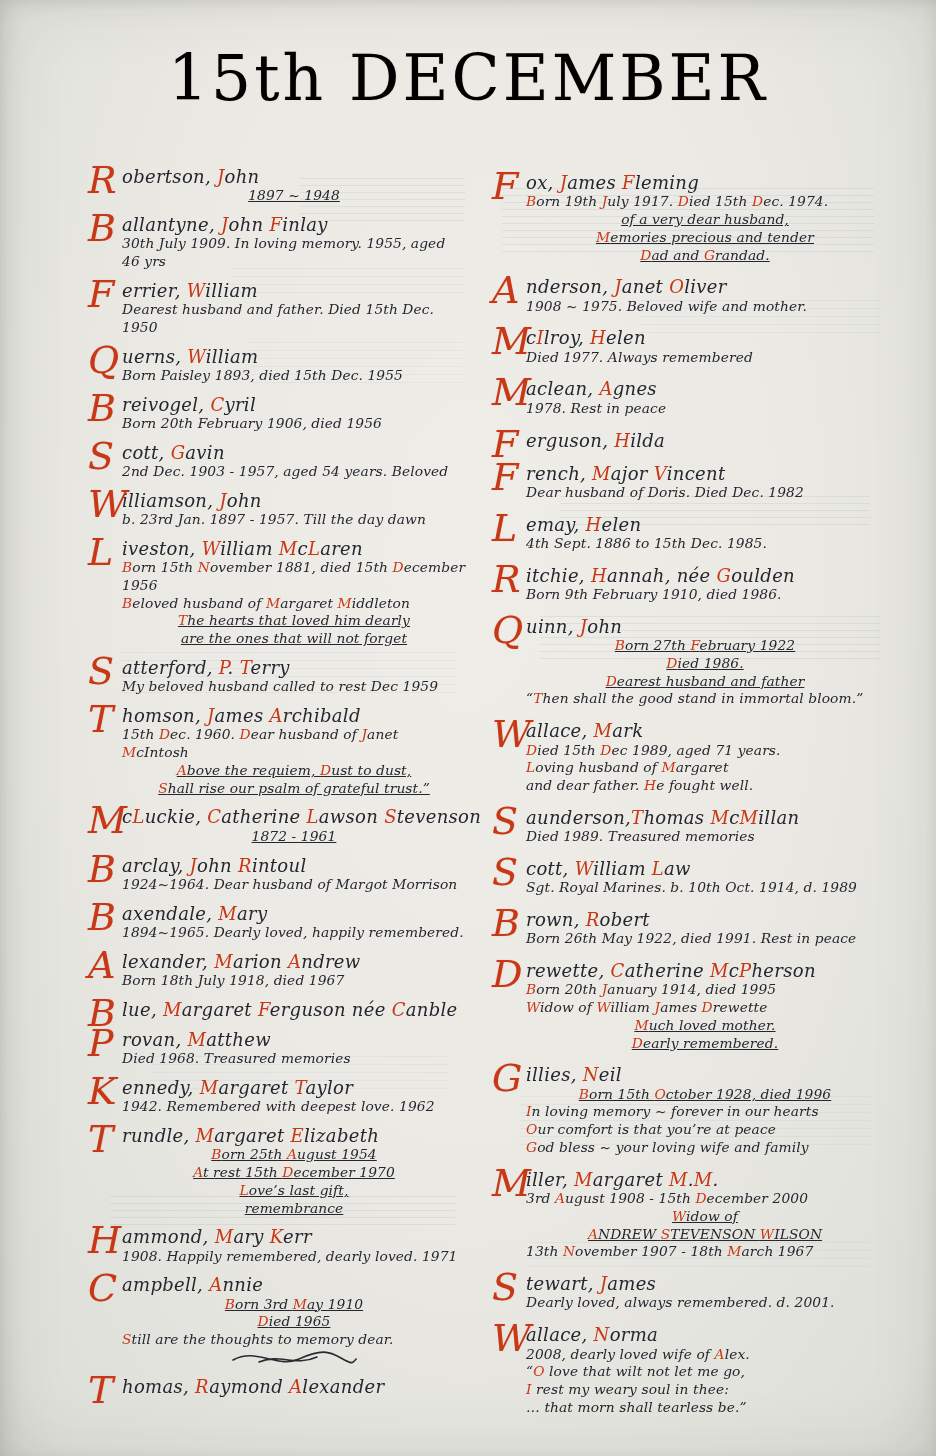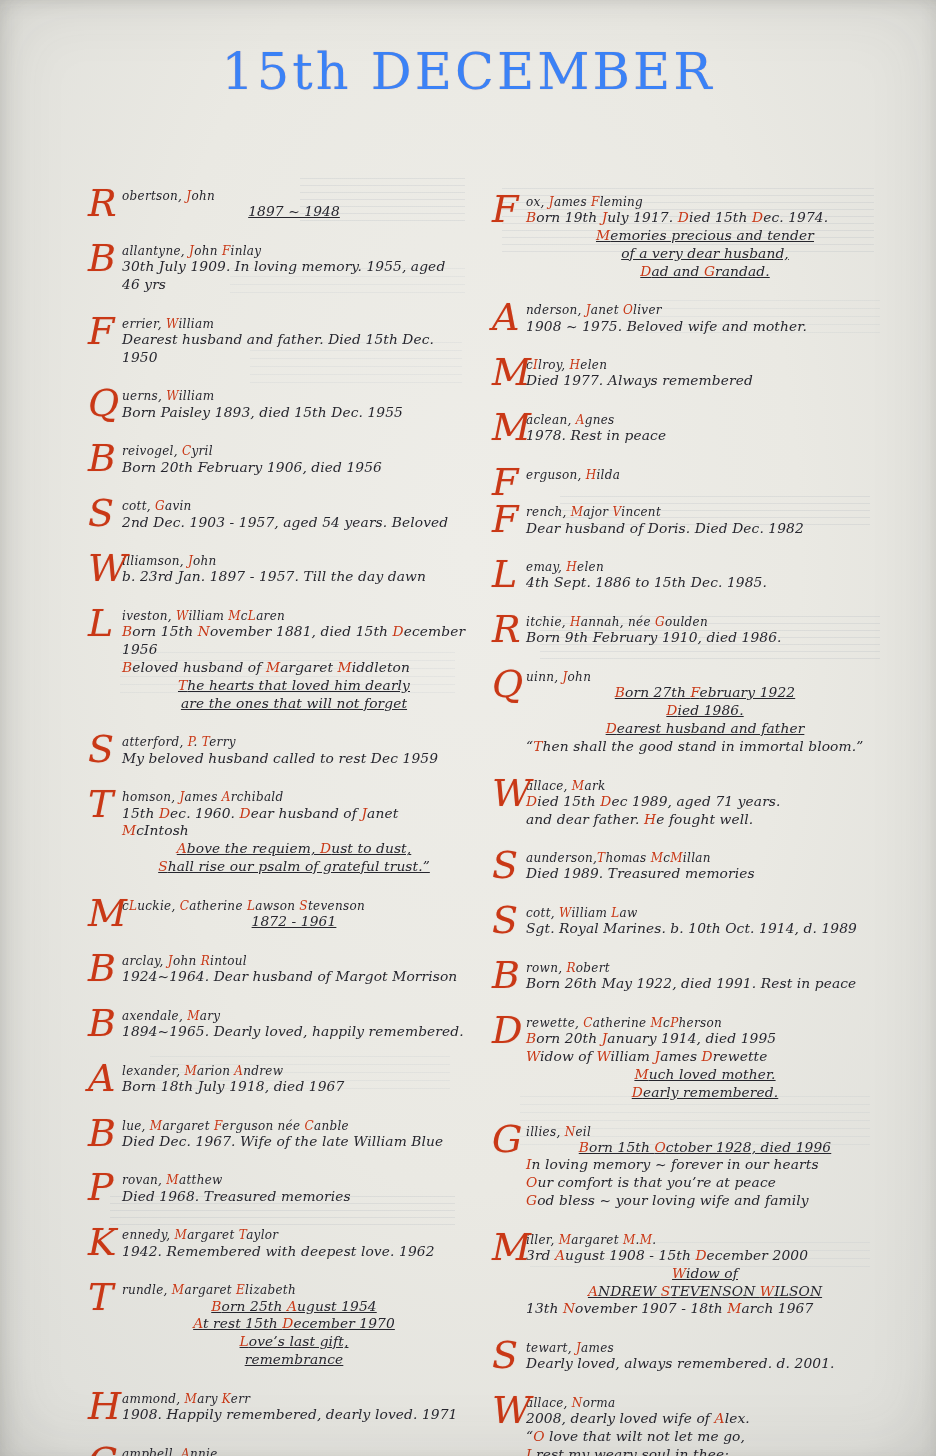--- a/index.html
+++ b/index.html
@@ -10,34 +10,34 @@
   }
   .vignette{
     position:absolute;inset:0;pointer-events:none;z-index:5;
     box-shadow:inset 0 0 70px rgba(60,60,55,0.10),
                inset 14px 0 22px -12px rgba(60,60,55,0.16),
                inset -10px 0 18px -12px rgba(60,60,55,0.10),
                inset 0 14px 20px -12px rgba(60,60,55,0.10);
   }
   .title{
     position:absolute;top:44px;left:0;right:0;text-align:center;
-    font-size:51px;line-height:1.1;color:#3b82f6;letter-spacing:3px;
+    font-size:63px;line-height:1.1;color:#000000;letter-spacing:3px;
     text-shadow:0 0 1px rgba(218,58,19,0.35);
   }
   .col{position:absolute;font-style:italic;color:#26262e;z-index:2;}
   .col-left{left:88px;width:378px;top:166px;}
   .col-right{left:492px;width:392px;top:172px;}
   .entry{position:relative;padding-left:34px;margin-bottom:9px;}
   .col-right .entry{margin-bottom:12px;}
   .dropcap{
     position:absolute;left:0;top:-5px;font-size:38px;line-height:1;
     color:#c93816;font-style:italic;
     text-shadow:0 0 1px rgba(201,56,22,0.3);
   }
-  .name{font-size:12px;line-height:1.18;letter-spacing:0.3px;white-space:nowrap;font-weight:500;margin-top:23px;}
+  .name{font-size:18px;line-height:1.18;letter-spacing:0.3px;white-space:nowrap;font-weight:500;}
   .detail{font-size:13.8px;line-height:1.29;letter-spacing:0.1px;}
   .detail.center{text-align:center;text-decoration:underline;}
   .rc{color:#c93816;}
   .flourish{display:block;margin:2px auto 0;width:130px;height:16px;}
   .ghost{
     position:absolute;z-index:1;pointer-events:none;opacity:0.75;
     background:repeating-linear-gradient(180deg, rgba(110,130,155,0.10) 0 1px, rgba(0,0,0,0) 1px 8px);
   }
   .ghost.dk{background:repeating-linear-gradient(180deg, rgba(100,115,140,0.14) 0 1px, rgba(0,0,0,0) 1px 7px);}
 </style>
@@ -131,21 +131,20 @@
       <div class="detail">1894~1965. Dearly loved, happily remembered.</div>
     </div>
     <div class="entry">
       <span class="dropcap">A</span>
       <div class="name">lexander, <span class="rc">M</span>arion <span class="rc">A</span>ndrew</div>
       <div class="detail">Born 18th July 1918, died 1967</div>
     </div>
     <div class="entry">
       <span class="dropcap">B</span>
       <div class="name">lue, <span class="rc">M</span>argaret <span class="rc">F</span>erguson née <span class="rc">C</span>anble</div>
-      <div class="detail">Died Dec. 1967. Wife of the late William Blue</div>
     </div>
     <div class="entry">
       <span class="dropcap">P</span>
       <div class="name">rovan, <span class="rc">M</span>atthew</div>
       <div class="detail">Died 1968.  Treasured memories</div>
     </div>
     <div class="entry">
       <span class="dropcap">K</span>
       <div class="name">ennedy, <span class="rc">M</span>argaret <span class="rc">T</span>aylor</div>
       <div class="detail">1942. Remembered with deepest love. 1962</div>
@@ -176,22 +175,22 @@
     <div class="entry">
       <span class="dropcap">T</span>
       <div class="name">homas, <span class="rc">R</span>aymond <span class="rc">A</span>lexander</div>
     </div>
   </div>
 <div class="col col-right">
     <div class="entry">
       <span class="dropcap">F</span>
       <div class="name">ox, <span class="rc">J</span>ames <span class="rc">F</span>leming</div>
       <div class="detail"><span class="rc">B</span>orn 19th <span class="rc">J</span>uly 1917. <span class="rc">D</span>ied 15th <span class="rc">D</span>ec. 1974.</div>
+      <div class="detail center">of a very dear husband,</div>
       <div class="detail center"><span class="rc">M</span>emories precious and tender</div>
-      <div class="detail center">of a very dear husband,</div>
       <div class="detail center"><span class="rc">D</span>ad and <span class="rc">G</span>randad.</div>
     </div>
     <div class="entry">
       <span class="dropcap">A</span>
       <div class="name">nderson, <span class="rc">J</span>anet <span class="rc">O</span>liver</div>
       <div class="detail">1908 ~ 1975. Beloved wife and mother.</div>
     </div>
     <div class="entry">
       <span class="dropcap">M</span>
       <div class="name">c<span class="rc">I</span>lroy, <span class="rc">H</span>elen</div>
@@ -226,20 +225,21 @@
       <div class="name">uinn, <span class="rc">J</span>ohn</div>
       <div class="detail center"><span class="rc">B</span>orn 27th <span class="rc">F</span>ebruary 1922</div>
       <div class="detail center"><span class="rc">D</span>ied 1986.</div>
       <div class="detail center"><span class="rc">D</span>earest husband and father</div>
       <div class="detail">“<span class="rc">T</span>hen shall the good stand in immortal bloom.”</div>
     </div>
     <div class="entry">
       <span class="dropcap">W</span>
       <div class="name">allace, <span class="rc">M</span>ark</div>
       <div class="detail"><span class="rc">D</span>ied 15th <span class="rc">D</span>ec 1989, aged 71 years.</div>
+      <div class="detail"><span class="rc">L</span>oving husband of <span class="rc">M</span>argaret</div>
       <div class="detail">and dear father.  <span class="rc">H</span>e fought well.</div>
     </div>
     <div class="entry">
       <span class="dropcap">S</span>
       <div class="name">aunderson,<span class="rc">T</span>homas <span class="rc">M</span>c<span class="rc">M</span>illan</div>
       <div class="detail">Died 1989. Treasured memories</div>
     </div>
     <div class="entry">
       <span class="dropcap">S</span>
       <div class="name">cott,  <span class="rc">W</span>illiam <span class="rc">L</span>aw</div>

